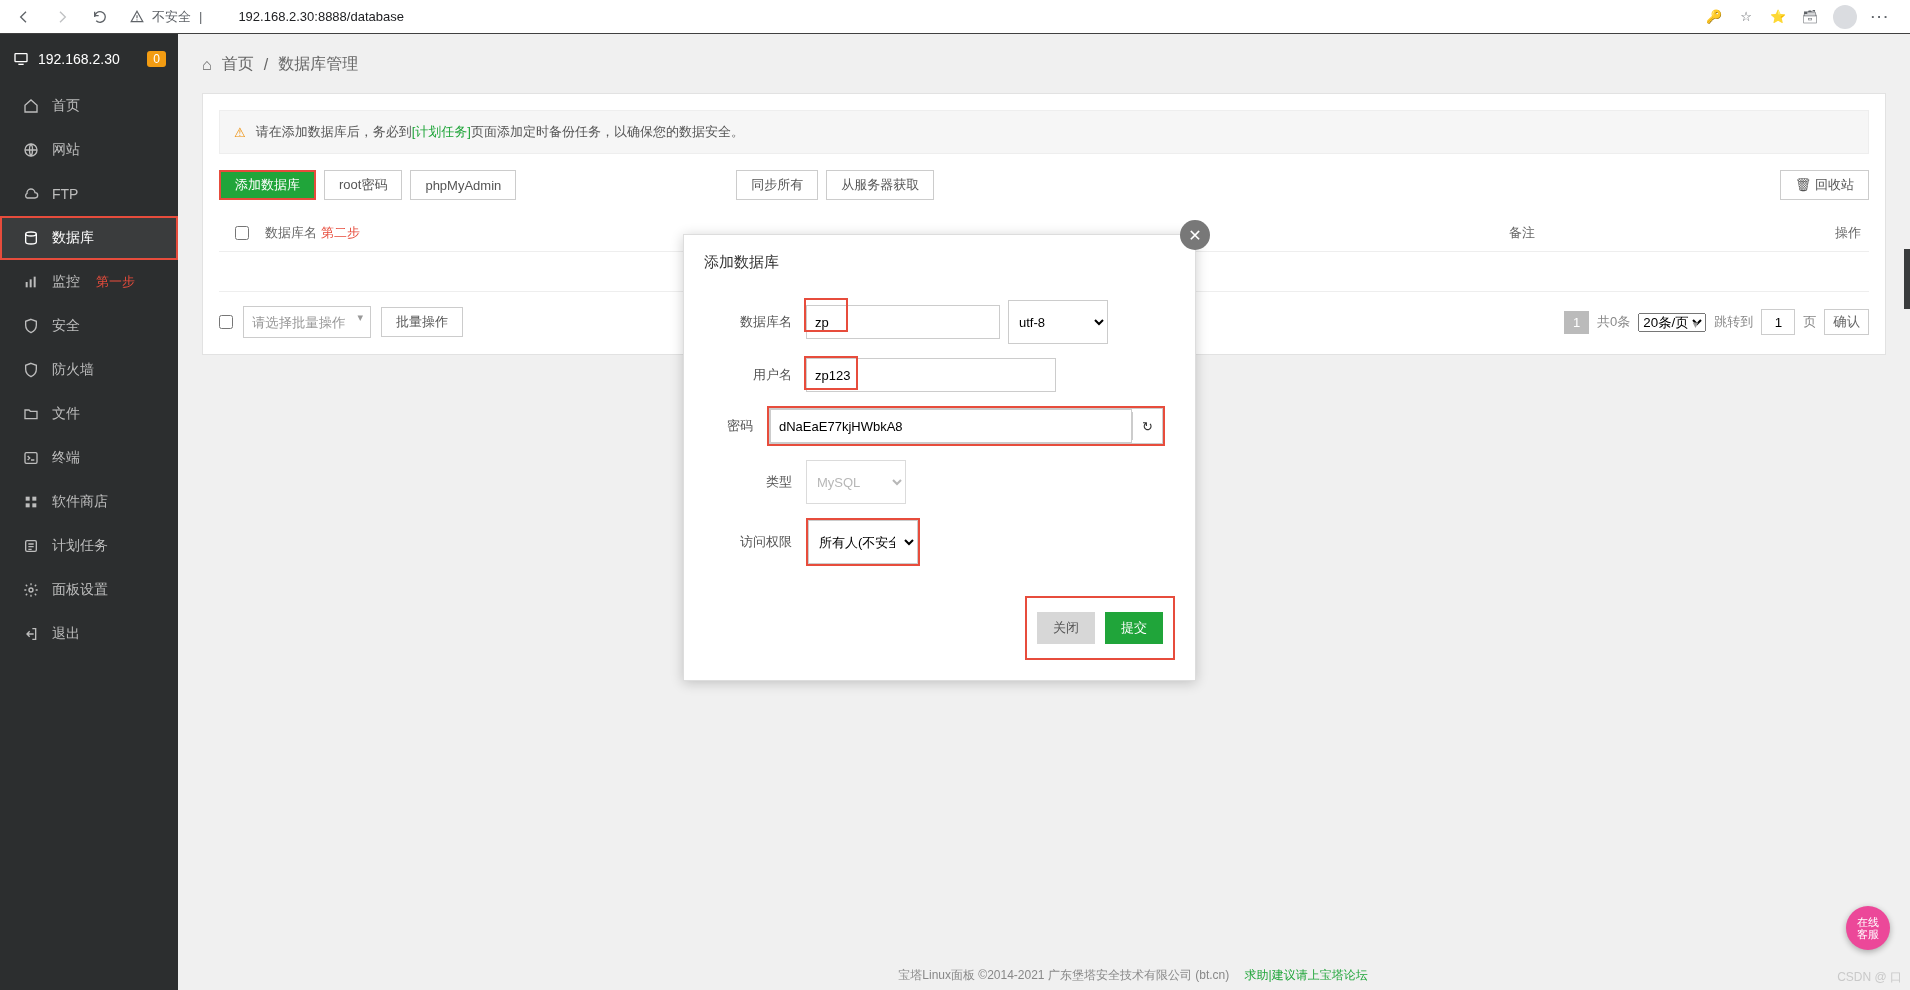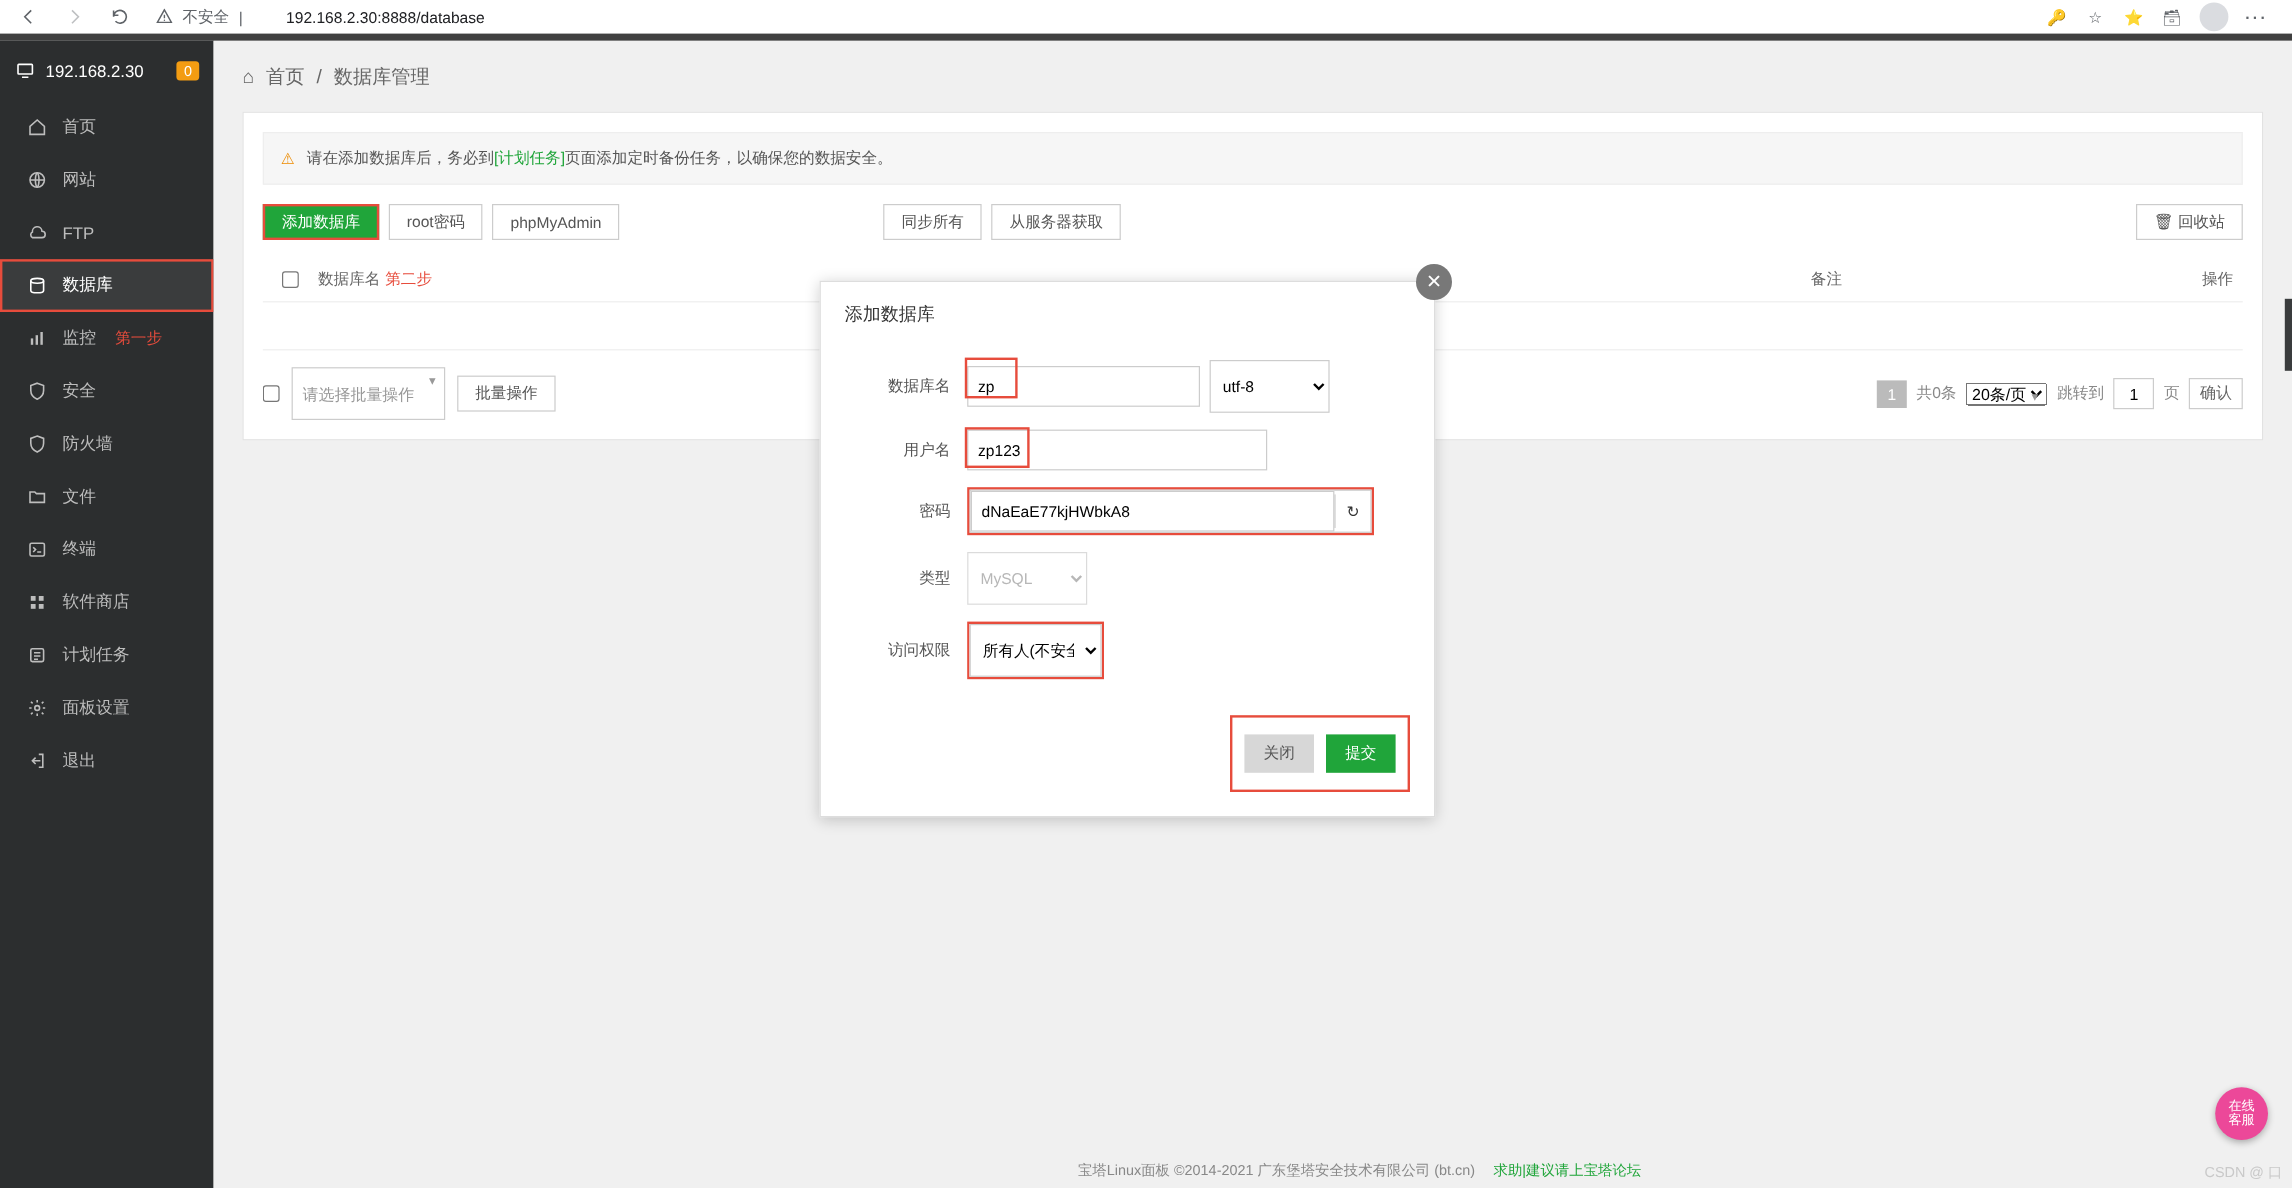--- a/index.html
+++ b/index.html
@@ -1,19 +1,19 @@
 <!DOCTYPE html>
 <html><head>
 <meta charset="utf-8">
 <style>
 * { margin:0; padding:0; box-sizing:border-box; font-family: "Microsoft YaHei", "PingFang SC", sans-serif; }
 body { background:#fff; overflow:hidden; width:1910px; height:990px; position:relative; font-size:13px; color:#333; }
 
 
-.browser-bar { height:34px; background:#fff; display:flex; align-items:center; gap:10px; padding:0 10px; border-bottom:6px solid #404040;}
+.browser-bar { height:34px; background:#fff; display:flex; align-items:center; gap:10px; padding:0 10px; border-bottom:1px solid #404040;}
 .nav-ico { width:28px; height:28px; display:flex; align-items:center; justify-content:center; color:#5f6368; border-radius:50%; cursor:pointer;}
 .nav-ico svg{width:16px;height:16px;}
 .addr-box { flex:1; display:flex; align-items:center; gap:8px; font-size:13px; color:#5f6368; padding-left:6px;}
 .addr-box .ns{color:#5f6368;}
 .addr-url{color:#202124;margin-left:28px;}
 .right-icons{display:flex;gap:14px;align-items:center;color:#5f6368;padding-right:10px;}
 .right-icons .ico{width:18px;height:18px;display:flex;align-items:center;justify-content:center;}
 .avatar{width:24px;height:24px;border-radius:50%;background:#dadce0;}
 .dots{letter-spacing:2px;font-weight:bold;}
 
@@ -53,41 +53,41 @@
 .table{width:100%;}
 .thead{display:flex;align-items:center;height:38px;border-bottom:1px solid #eee;color:#666;}
 .thead .chk{width:46px;display:flex;justify-content:center;}
 .thead .col-name{flex:0 0 280px;}
 .thead .spacer{flex:1;}
 .thead .col-note{flex:0 0 280px;}
 .thead .col-ops{flex:0 0 80px;text-align:right;padding-right:8px;}
 .tbody-empty{height:40px;border-bottom:1px solid #eee;}
 .table-foot{display:flex;align-items:center;justify-content:space-between;margin-top:14px;}
 .tf-left{display:flex;gap:10px;align-items:center;}
-.tf-left select,.tf-left .sel{height:44px;border:1px solid #ccc;padding:0 24px 0 8px;color:#999;background:#fff;appearance:none;position:relative;}
+.tf-left select,.tf-left .sel{height:32px;border:1px solid #ccc;padding:0 24px 0 8px;color:#999;background:#fff;appearance:none;position:relative;}
 .selwrap{position:relative;display:inline-flex;}
 .selwrap::after{content:"▾";position:absolute;right:8px;top:5px;color:#999;pointer-events:none;font-size:11px;}
 .tf-right{display:flex;gap:8px;align-items:center;color:#888;font-size:13px;}
 .tf-right .pg{background:#bbb;color:#fff;padding:4px 9px;}
 .tf-right input{width:34px;height:26px;border:1px solid #ccc;text-align:center;}
 .tf-right .gobtn{height:26px;padding:0 8px;border:1px solid #ccc;background:#fff;color:#666;}
 .modal{position:absolute;left:505px;top:200px;width:513px;background:#fff;border:1px solid #ddd;box-shadow:0 2px 12px rgba(0,0,0,0.2);}
 .modal-close{position:absolute;right:-15px;top:-15px;width:30px;height:30px;border-radius:50%;background:#787878;color:#fff;display:flex;align-items:center;justify-content:center;cursor:pointer;font-size:16px;}
 .modal-title{padding:18px 20px;font-size:15px;color:#333;}
 .modal-body{padding:10px 30px 6px 30px;}
 .frow{display:flex;align-items:center;margin-bottom:14px;}
 .flabel{width:92px;text-align:right;padding-right:14px;color:#555;font-size:13px;}
 .fctrl{display:flex;gap:8px;align-items:center;}
 .fctrl input[type=text]{height:30px;border:1px solid #ccc;padding:16px 8px;font-size:13px;}
 .fctrl select{height:44px;border:1px solid #ccc;padding:0 6px;font-size:13px;background:#fff;}
 .db-redfocus{position:absolute;border:2px solid #e74c3c;pointer-events:none;}
 .enc{width:100px;}
 .in-user{width:250px;}
 .user-redfocus{border:2px solid #e74c3c;position:absolute;pointer-events:none;}
-.pw-wrap{display:flex;align-items:center;width:335px;border:1px solid #ccc;}
+.pw-wrap{display:flex;align-items:center;width:394px;border:1px solid #ccc;}
 .pw-wrap input{border:none;flex:1;height:28px;padding:0 8px;}
 .pw-ref{width:30px;height:28px;display:flex;align-items:center;justify-content:center;border-left:1px solid #ccc;cursor:pointer;}
 .pw-redbox{border:2px solid #e74c3c;display:inline-block;}
 .sel-type{width:100px;color:#999;}
 .sel-access{width:110px;}
 .access-redbox{border:2px solid #e74c3c;display:inline-block;}
 .modal-foot{padding:10px 20px 20px 20px;display:flex;justify-content:flex-end;gap:10px;}
 .foot-redbox{border:2px solid #e74c3c;padding:14px 10px;display:flex;gap:10px;}
 .mbtn{height:32px;padding:0 16px;border:none;font-size:13px;cursor:pointer;}
 .mbtn.cancel{background:#d7d7d7;color:#555;}

